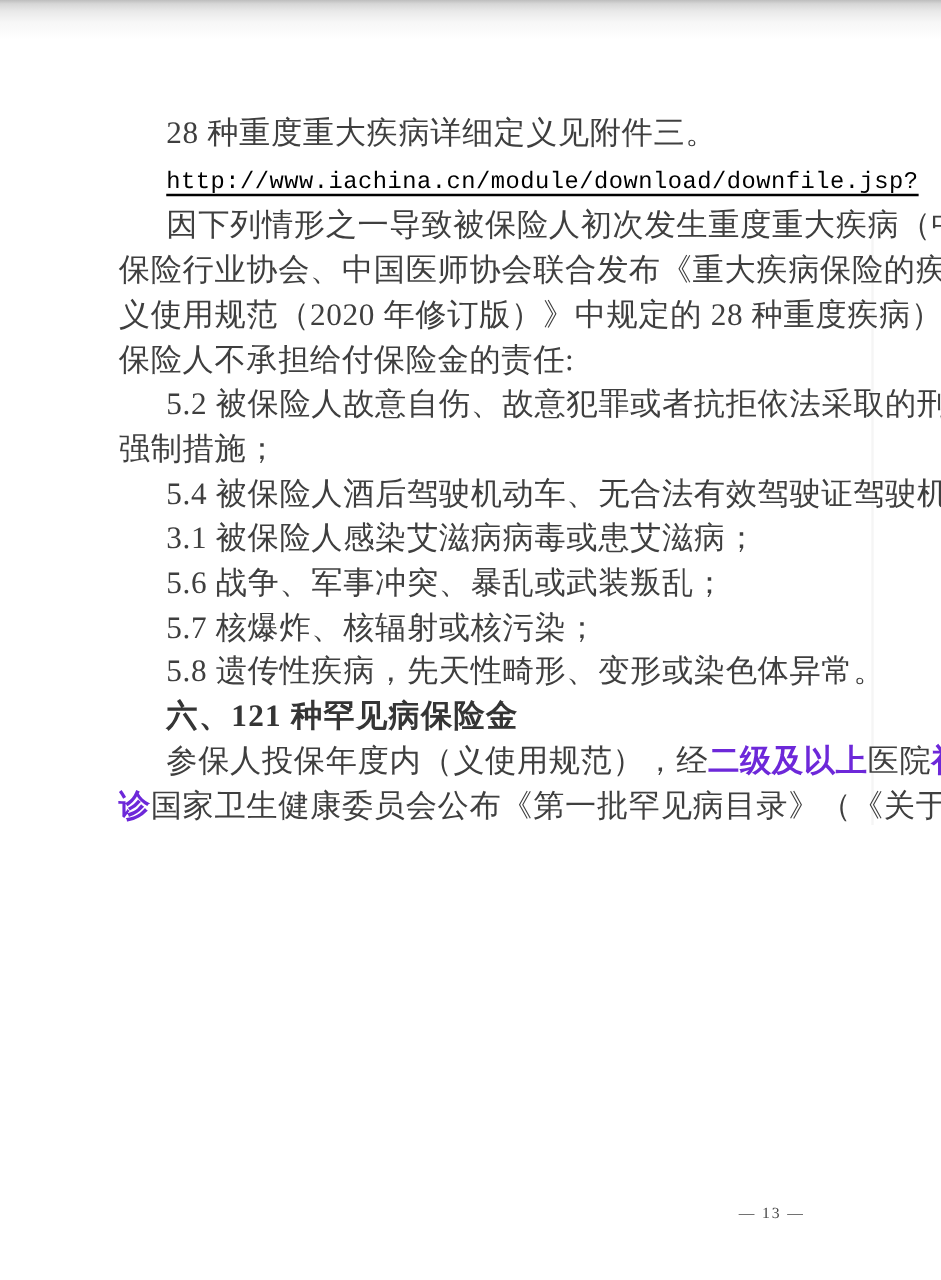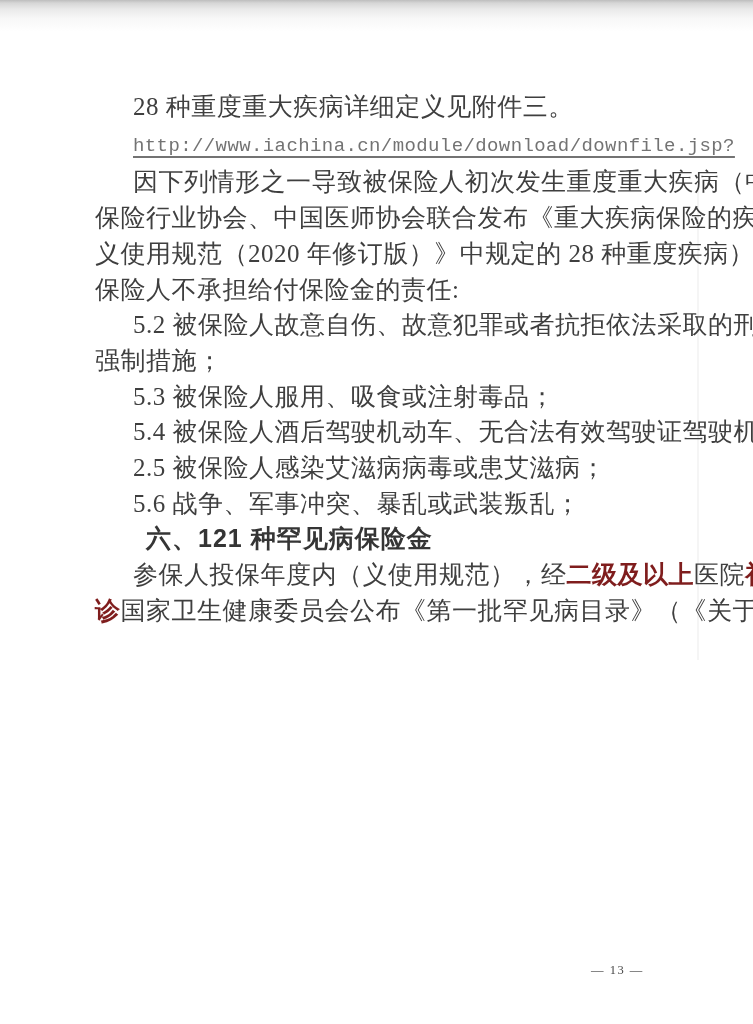--- a/index.html
+++ b/index.html
@@ -19,28 +19,28 @@
     position:absolute;right:54px;top:190px;width:2px;height:470px;
     background:rgba(120,120,120,0.07);
   }
   .content{
     position:absolute;left:95px;top:89px;width:586px;
     font-size:25px;line-height:35.7px;letter-spacing:0.5px;
   }
   .line{white-space:nowrap;}
   .indent{padding-left:38px;}
   .heading span{
-    font-family:Liberation Sans, sans-serif;
-    font-weight:bold;color:#353535;letter-spacing:1px;margin-left:13px;
+    font-family:Liberation Serif, serif;
+    font-weight:bold;color:#353535;letter-spacing:1px;
   }
-  .b{font-weight:bold;color:#7f1d1d;}
+  .b{font-weight:bold;color:#6d28d9;}
   .url{
     font-family:"Liberation Mono","DejaVu Sans Mono",monospace;
     font-size:19px;letter-spacing:0.4px;
-    color:#737373;text-decoration:underline;text-underline-offset:5px;
+    color:#000000;text-decoration:underline;text-underline-offset:5px;
     text-decoration-thickness:1.5px;cursor:pointer;
   }
   .pagenum{
     position:absolute;left:591px;top:963px;
     font-size:12.5px;color:#454545;letter-spacing:1.5px;
     font-family:"Liberation Serif","DejaVu Serif",serif;
   }
 </style>
 </head>
 <body>
@@ -51,23 +51,24 @@
 
   <div class="content">
     <div class="line indent"><span>28 种重度重大疾病详细定义见附件三。</span></div>
     <div class="line indent"><a class="url">http://www.iachina.cn/module/download/downfile.jsp?</a></div>
     <div class="line indent"><span>因下列情形之一导致被保险人初次发生重度重大疾病（中国</span></div>
     <div class="line"><span>保险行业协会、中国医师协会联合发布《重大疾病保险的疾病定</span></div>
     <div class="line"><span>义使用规范（2020 年修订版）》中规定的 28 种重度疾病）的，</span></div>
     <div class="line"><span>保险人不承担给付保险金的责任:</span></div>
     <div class="line indent"><span>5.2 被保险人故意自伤、故意犯罪或者抗拒依法采取的刑事</span></div>
     <div class="line"><span>强制措施；</span></div>
-    <div class="line indent"><span>5.3 被保险人服用、吸食或注射毒品；</span></div>
     <div class="line indent"><span>5.4 被保险人酒后驾驶机动车、无合法有效驾驶证驾驶机动</span></div>
-    <div class="line indent"><span>2.5 被保险人感染艾滋病病毒或患艾滋病；</span></div>
+    <div class="line indent"><span>3.1 被保险人感染艾滋病病毒或患艾滋病；</span></div>
     <div class="line indent"><span>5.6 战争、军事冲突、暴乱或武装叛乱；</span></div>
+    <div class="line indent"><span>5.7 核爆炸、核辐射或核污染；</span></div>
+    <div class="line indent"><span>5.8 遗传性疾病，先天性畸形、变形或染色体异常。</span></div>
     <div class="line indent heading"><span>六、121 种罕见病保险金</span></div>
     <div class="line indent"><span>参保人投保年度内（义使用规范），经</span><span class="b">二级及以上</span><span>医院</span><span class="b">初次确</span></div>
     <div class="line"><span class="b">诊</span><span>国家卫生健康委员会公布《第一批罕见病目录》（《关于公布</span></div>
   </div>
 
   <div class="pagenum">— 13 —</div>
 </div>
 
 </body></html>

